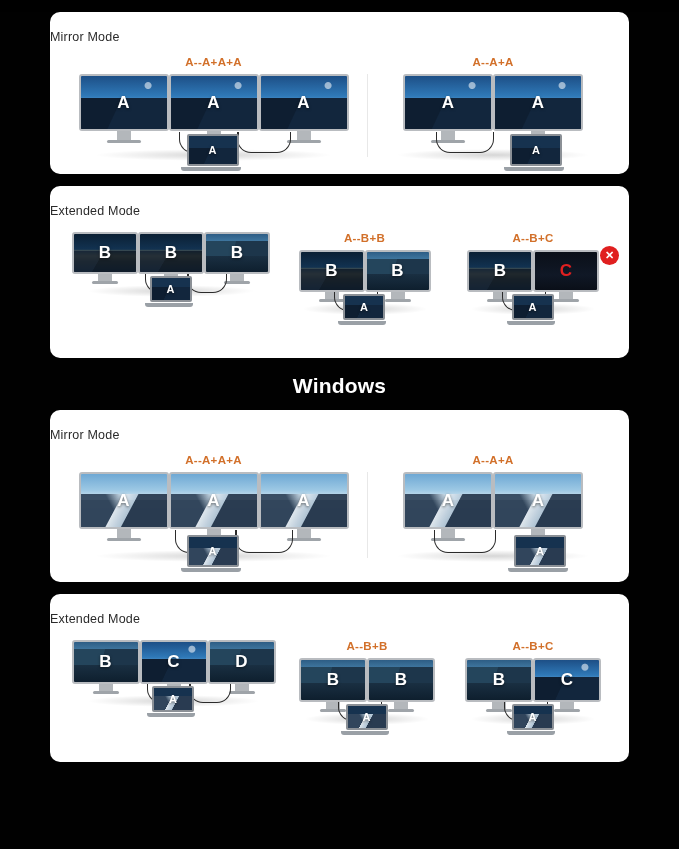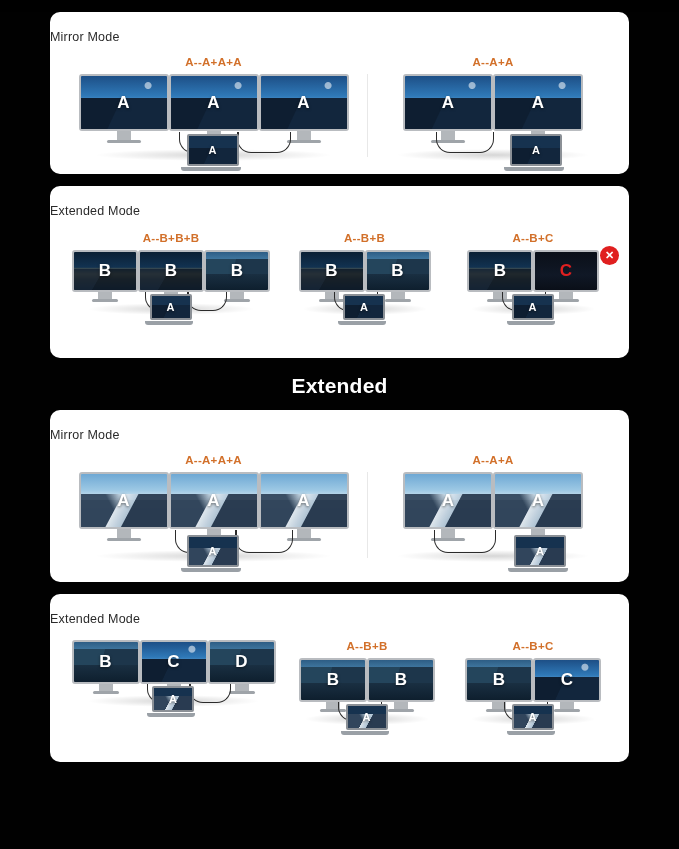--- a/index.html
+++ b/index.html
@@ -318,21 +318,20 @@
       </div>
 
     </div>
   </div>
 
   <div class="card" style="height:172px;">
     <div class="card-title">Extended Mode</div>
     <div class="groups" style="margin-top:14px;align-items:flex-start;">
 
       <div class="group" style="width:200px;">
-        <div class="group-label">A--B+B+B</div>
         <div class="group-rows">
           <div class="shadow-floor"></div>
           <div class="screens">
             <div class="monitor">
               <div class="mon-screen wp-golden" style="width:62px;height:38px;">
                 <div class="letter">B</div>
               </div>
               <div class="mon-stand" style="height:7px;"></div>
                 <div class="mon-base" style="width:26px;"></div>
             </div>
@@ -425,21 +424,21 @@
               <div class="lap-base" style="width:48px;margin-left:-5px;"></div>
             </div>
           </div>
         </div>
       </div>
 
     </div>
     <div class="error-badge" style="right:10px;top:60px;">✕</div>
   </div>
 
-  <div class="section-title" id="win-title">Extended</div>
+  <div class="section-title" id="win-title">Windows</div>
 
   <div class="card" style="height:172px;">
     <div class="card-title">Mirror Mode</div>
     <div class="groups" style="margin-top:12px;align-items:flex-start;">
 
       <div class="group" style="width:285px;">
         <div class="group-label">A--A+A+A</div>
         <div class="group-rows">
           <div class="shadow-floor"></div>
           <div class="screens">

